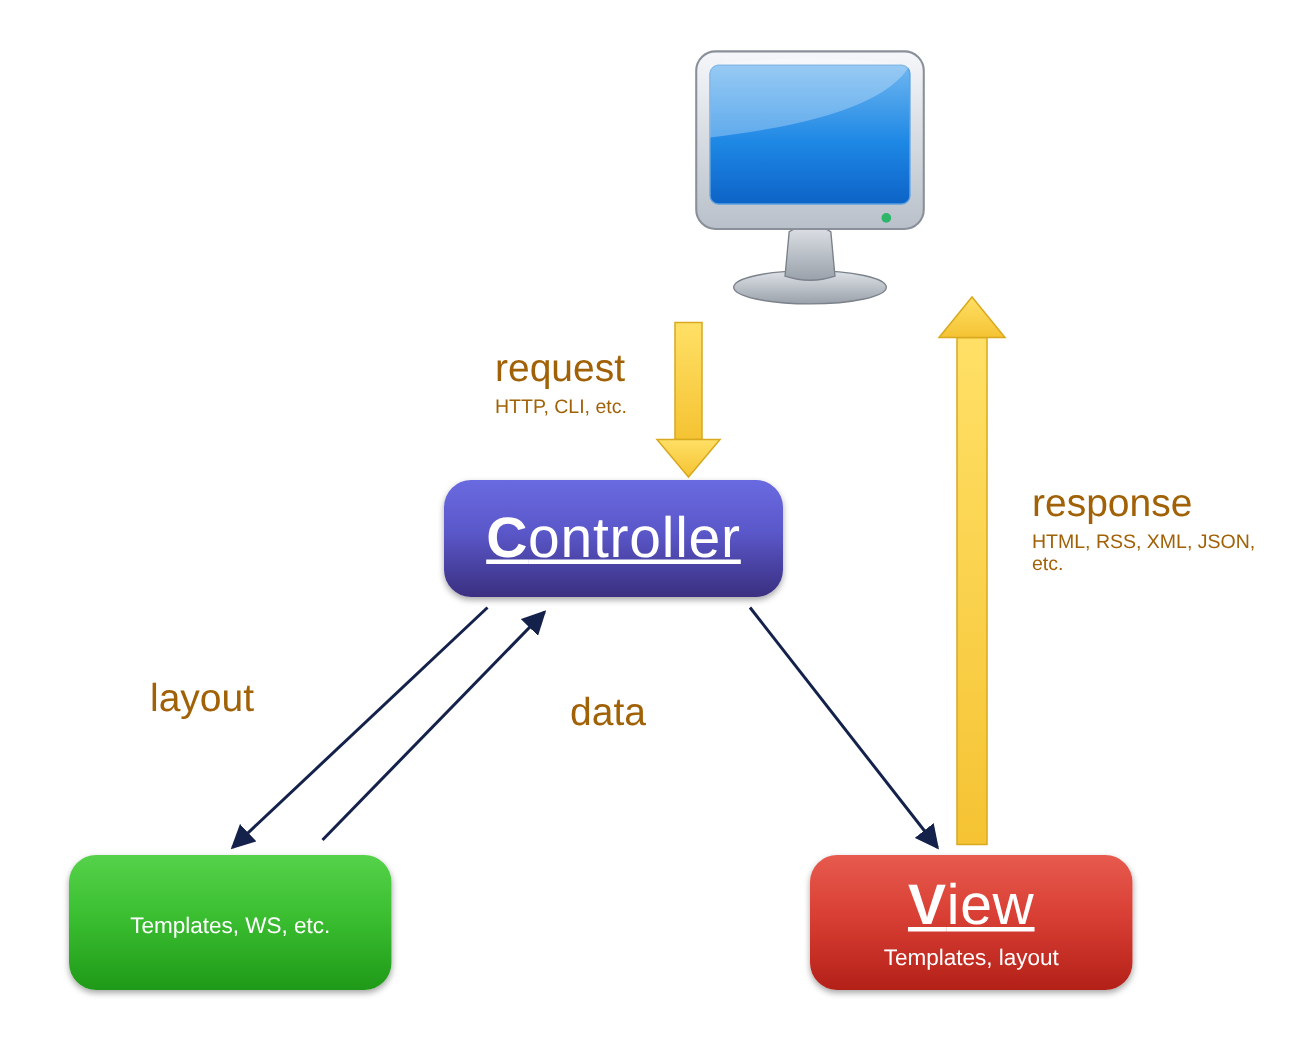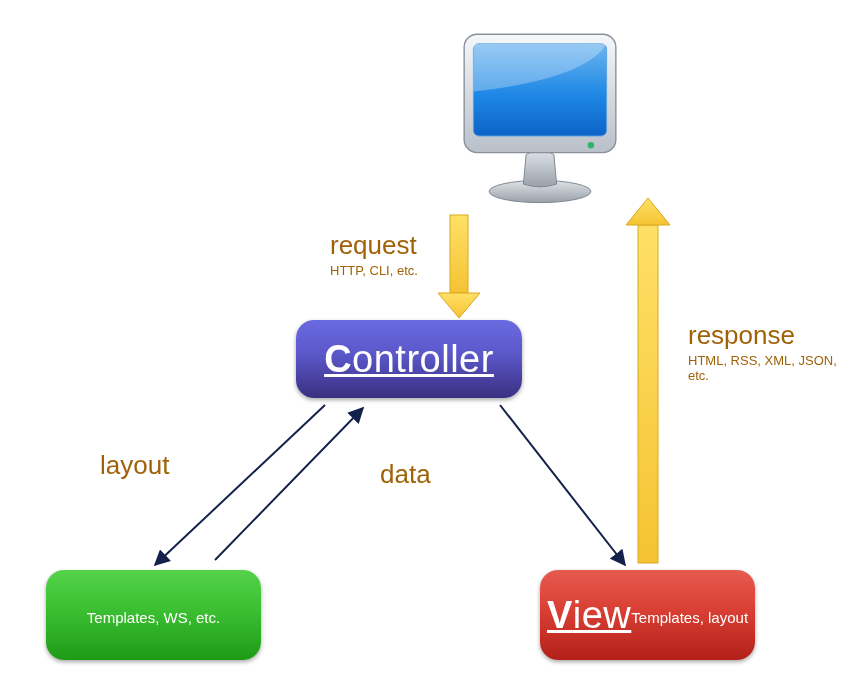--- a/index.html
+++ b/index.html
@@ -48,21 +48,21 @@
     left: 46px; top: 570px;
     width: 215px; height: 90px;
     background: linear-gradient(to bottom, #55d24a 0%, #3bbf31 45%, #1f9a18 100%);
     padding-top: 0;
     display: flex; flex-direction: column; align-items: center; justify-content: center;
   }
   .view {
     left: 540px; top: 570px;
     width: 215px; height: 90px;
     background: linear-gradient(to bottom, #e75a4e 0%, #d93f34 45%, #b32018 100%);
-    display: flex; flex-direction: row; align-items: center; justify-content: center;
+    display: flex; flex-direction: column; align-items: center; justify-content: center;
   }
   .lbl {
     position: absolute;
     color: #a16207;
   }
   .lbl .big {
     font-size: 26px;
     font-weight: 400;
   }
   .lbl .sm {

